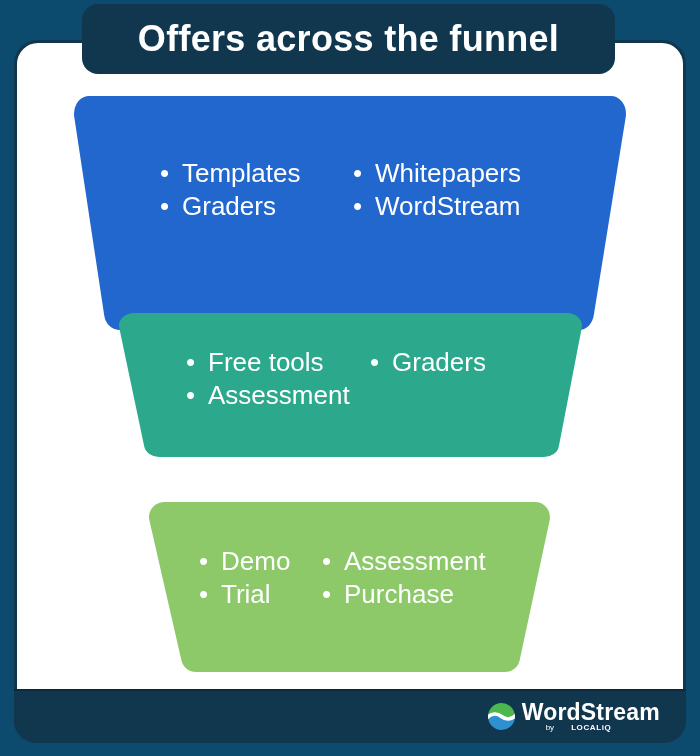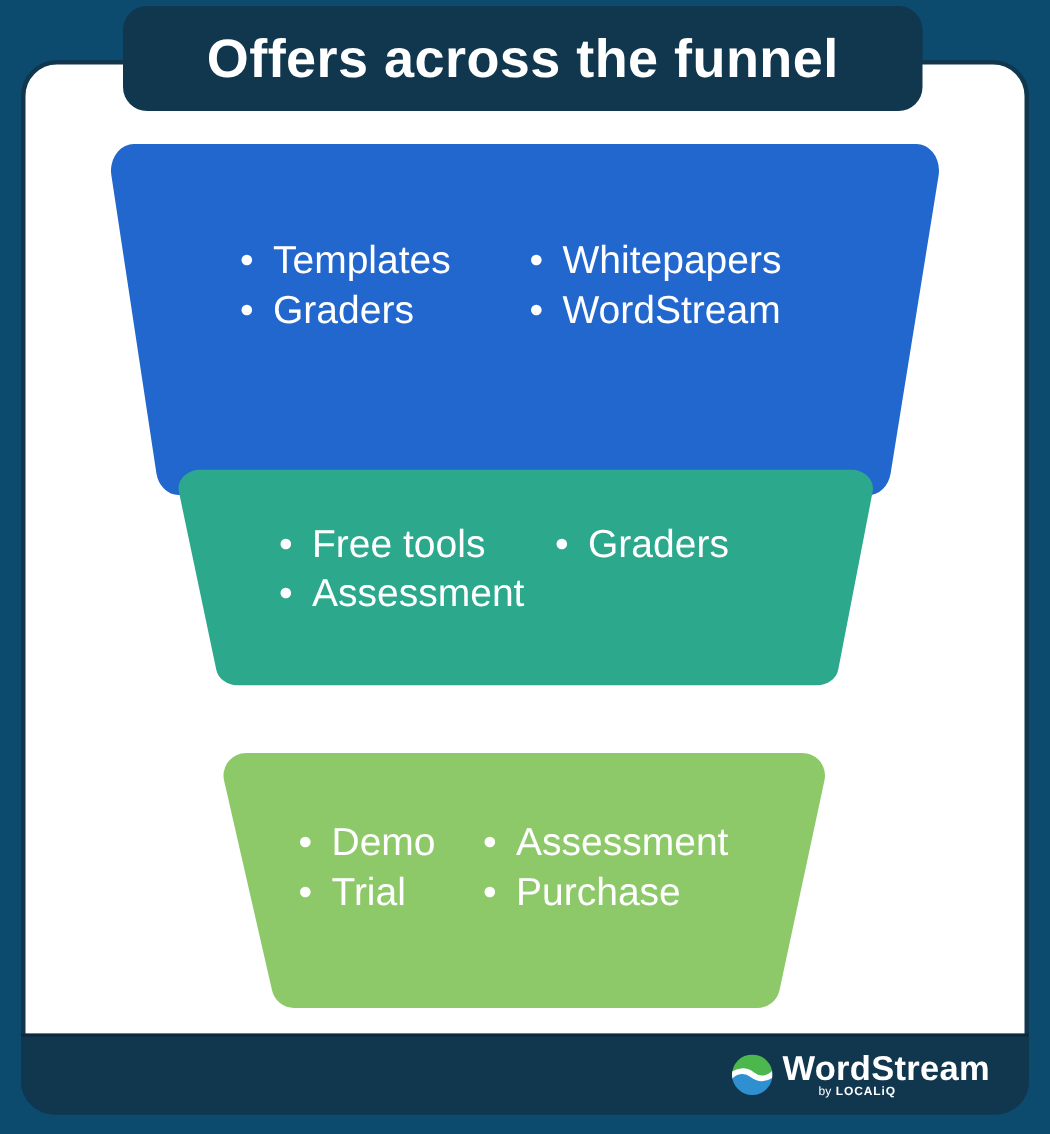--- a/index.html
+++ b/index.html
@@ -47,21 +47,21 @@
     box-shadow: inset 0 2px 0 #0A2A3E;
     display:flex; align-items:center; justify-content:flex-end;
     padding-right:26px; z-index:4;
   }
   .logo { display:flex; align-items:center; gap:7px; }
   .logo-icon { display:block; }
   .logo-text { display:flex; flex-direction:column; }
   .brand {
     color:#ffffff; font-size:23px; font-weight:bold; line-height:22px; letter-spacing:0.2px;
   }
-  .byline { color:#ffffff; font-size:8px; line-height:9px; display:flex; gap:3px; align-items:baseline;padding-left:24px; }
+  .byline { color:#ffffff; font-size:8px; line-height:9px; display:flex; gap:17px; align-items:baseline;padding-left:24px; }
   .byline .by { font-weight:normal; }
   .byline .liq { font-weight:bold; letter-spacing:0.6px; }
 </style>
 </head>
 <body>
 
 <div class="page">
 
   <div class="card"></div>
 

